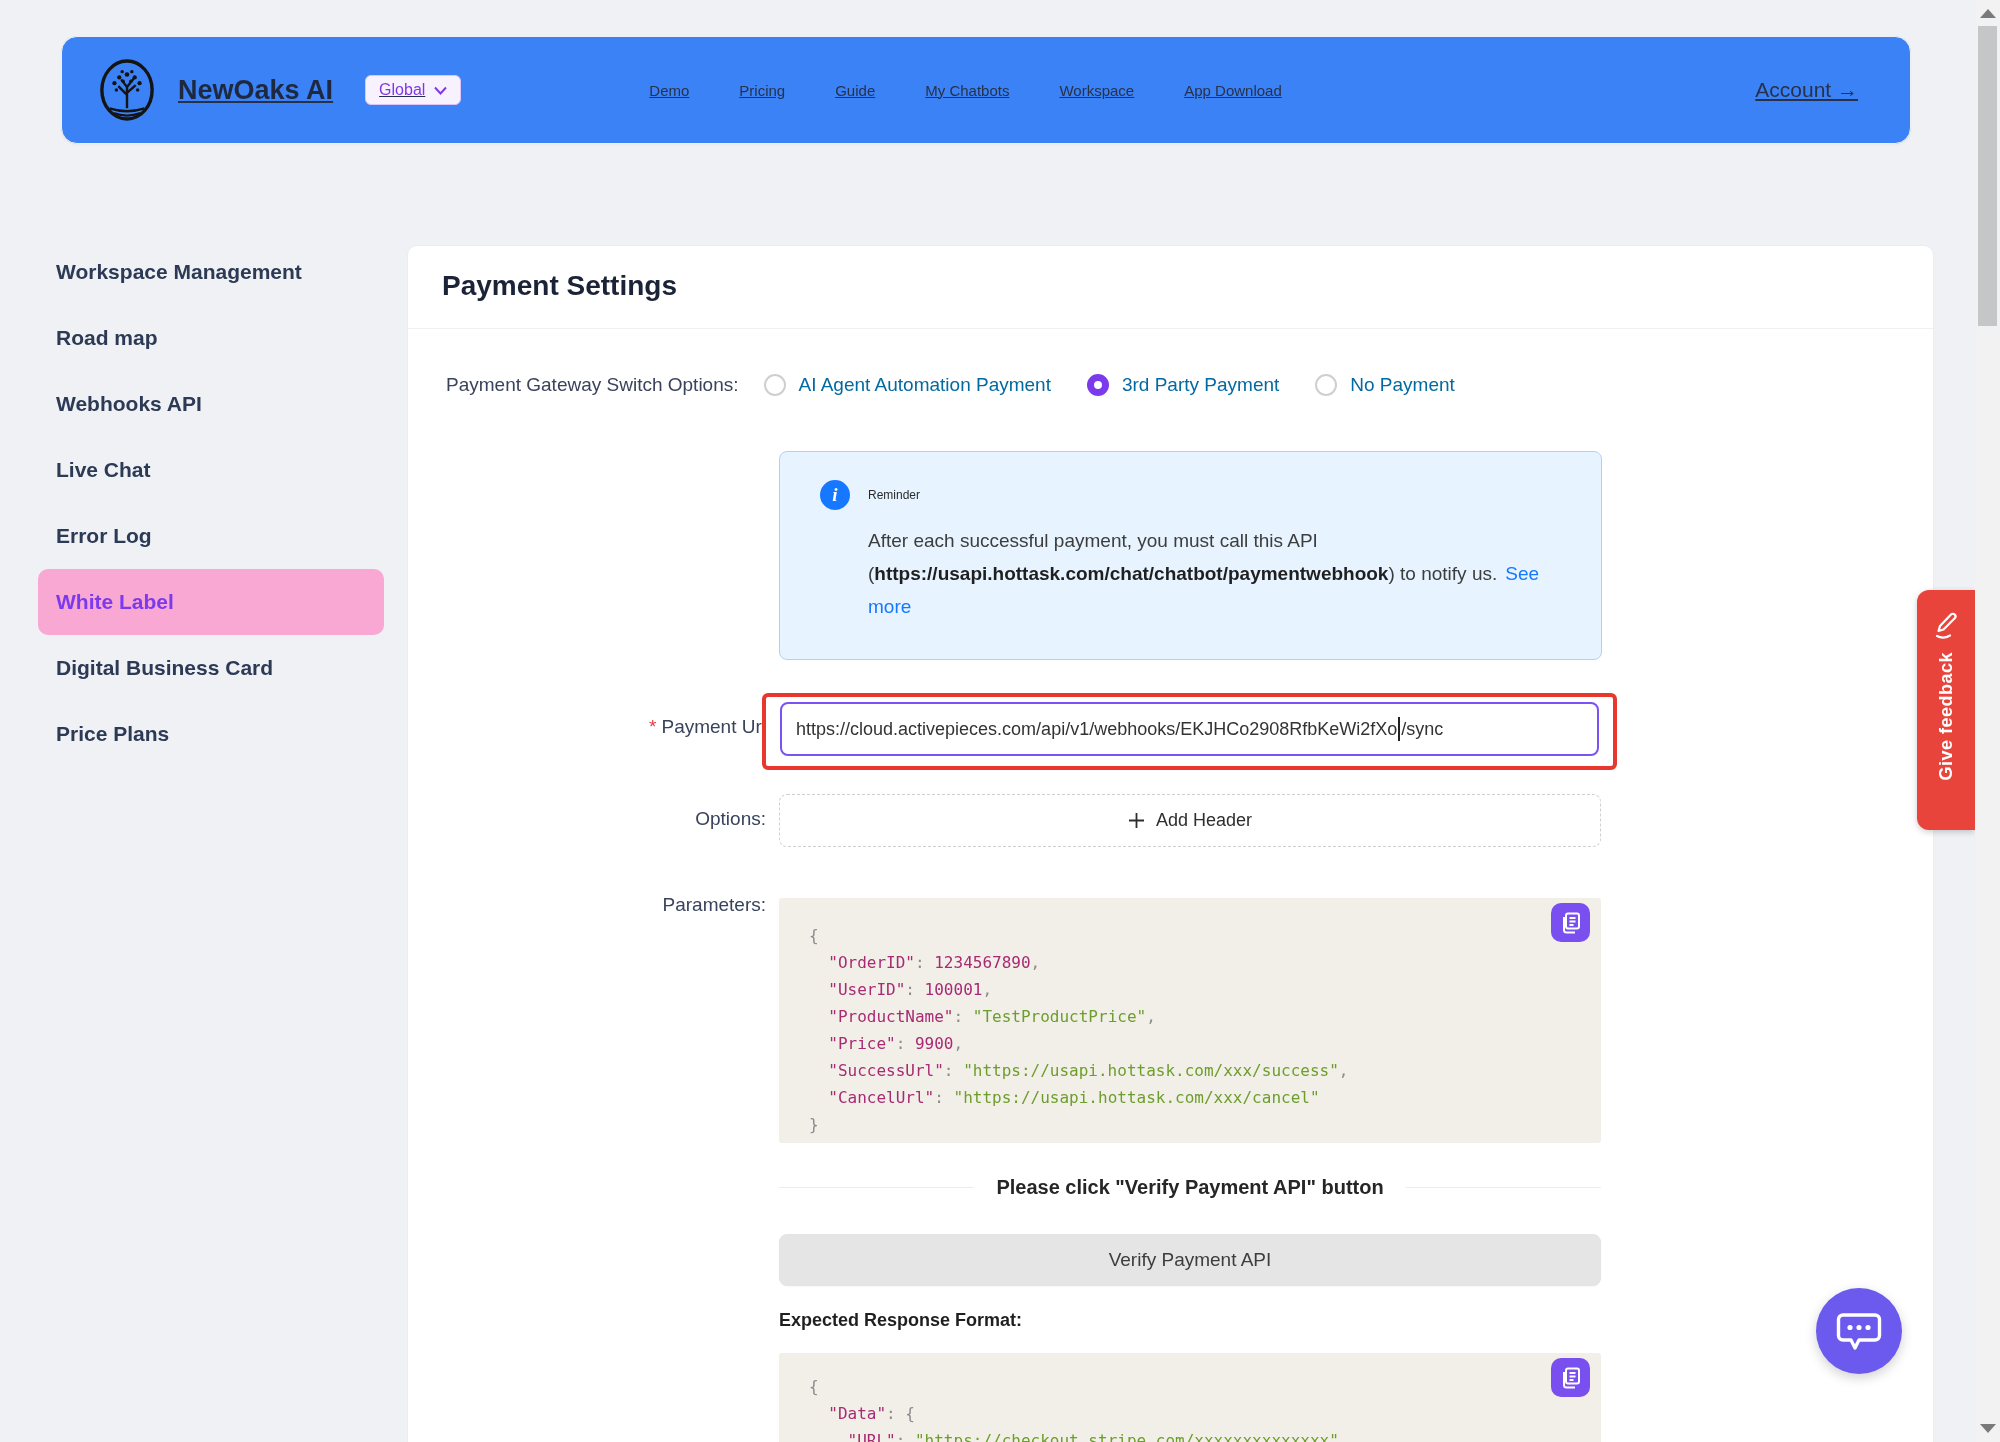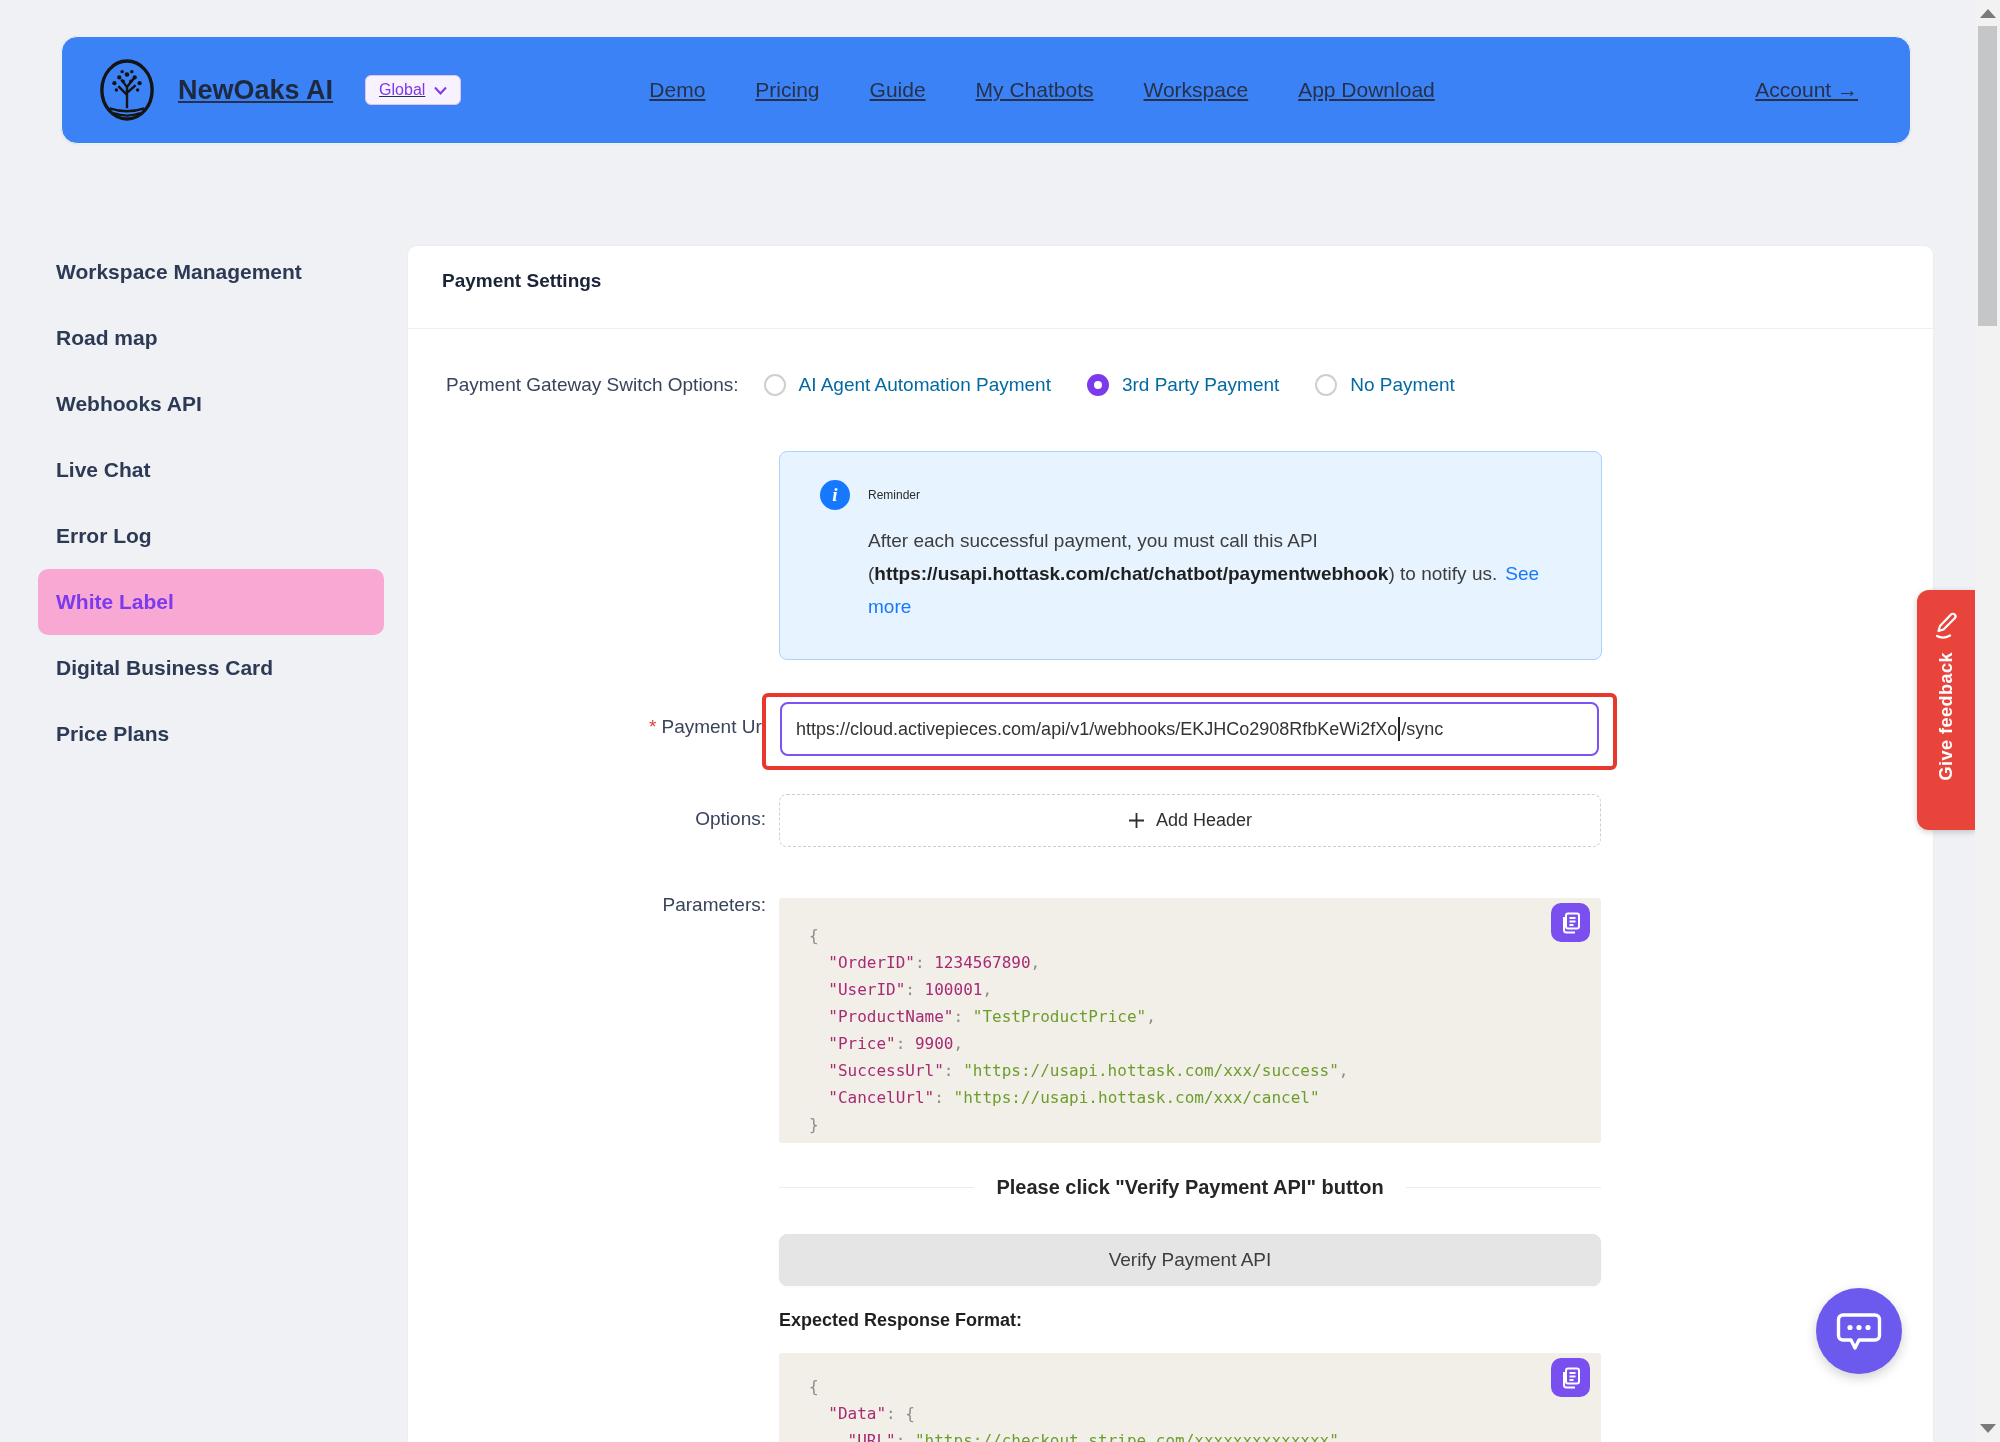--- a/index.html
+++ b/index.html
@@ -7,34 +7,34 @@
           font-family:"Liberation Sans",sans-serif;color:#27314a;}
 
   
   .topnav{position:absolute;left:61px;top:36px;width:1850px;height:108px;background:#3b82f6;
           border:1px solid #f0f0f2;border-radius:16px;display:flex;align-items:center;
           padding:0 36px;box-sizing:border-box;box-shadow:0 1px 3px rgba(0,0,0,.04);text-decoration:underline;}
   .logo{width:58px;height:64px;flex:none;}
   .brand-name{font-size:27px;font-weight:600;color:#1e293f;margin-left:22px;white-space:nowrap;}
   .region-badge{margin-left:32px;display:flex;align-items:center;gap:9px;padding:5px 13px;
           font-size:16px;color:#8136e8;background:#f8f2fe;border:1px solid #ddc3f8;border-radius:6px;cursor:pointer;}
-  .nav{display:flex;gap:50px;margin-left:188px;font-size:21px;color:#27314a;text-align:right;}
+  .nav{display:flex;gap:50px;margin-left:188px;font-size:15px;color:#27314a;text-align:right;}
   .nav-item{cursor:pointer;white-space:nowrap;}
   .account{margin-left:auto;font-size:21px;color:#27314a;padding-right:16px;cursor:pointer;white-space:nowrap;}
 
   
   .sidebar{position:absolute;left:38px;top:239px;width:346px;}
   .side-item{height:66px;display:flex;align-items:center;padding:0 18px;font-size:21px;
           font-weight:700;color:#2c3a55;border-radius:10px;cursor:pointer;box-sizing:border-box;}
   .side-item.active{background:#f9a8d4;color:#7c3aed;}
 
   
   .card{position:absolute;left:407px;top:245px;width:1527px;height:1400px;background:#fff;
         border:1px solid #ebedf0;border-radius:10px 10px 0 0;box-sizing:border-box;}
-  .card-title{position:absolute;left:34px;top:24px;font-size:19px;font-weight:700;color:#1b2336;}
+  .card-title{position:absolute;left:34px;top:24px;font-size:28px;font-weight:700;color:#1b2336;}
   .card-divider{position:absolute;left:0;top:82px;width:100%;height:1px;background:#f0f0f0;}
 
   .radio-row{position:absolute;left:38px;top:128px;display:flex;align-items:center;}
   .gw-label{color:#39435c;margin-right:25px;font-size:19px;}
   .radio-opt{display:flex;align-items:center;gap:13px;margin-right:36px;font-size:19px;color:#0369a1;cursor:pointer;}
   .radio{width:22px;height:22px;border-radius:50%;box-sizing:border-box;background:#fff;border:2px solid #cfcfcf;flex:none;}
   .radio.selected{border:7px solid #7c3aed;}
 
   .reminder{position:absolute;left:371px;top:205px;width:823px;height:209px;background:#e7f4ff;
         border:1px solid #a9d3ff;border-radius:8px;box-sizing:border-box;padding:28px 38px 0 40px;}

